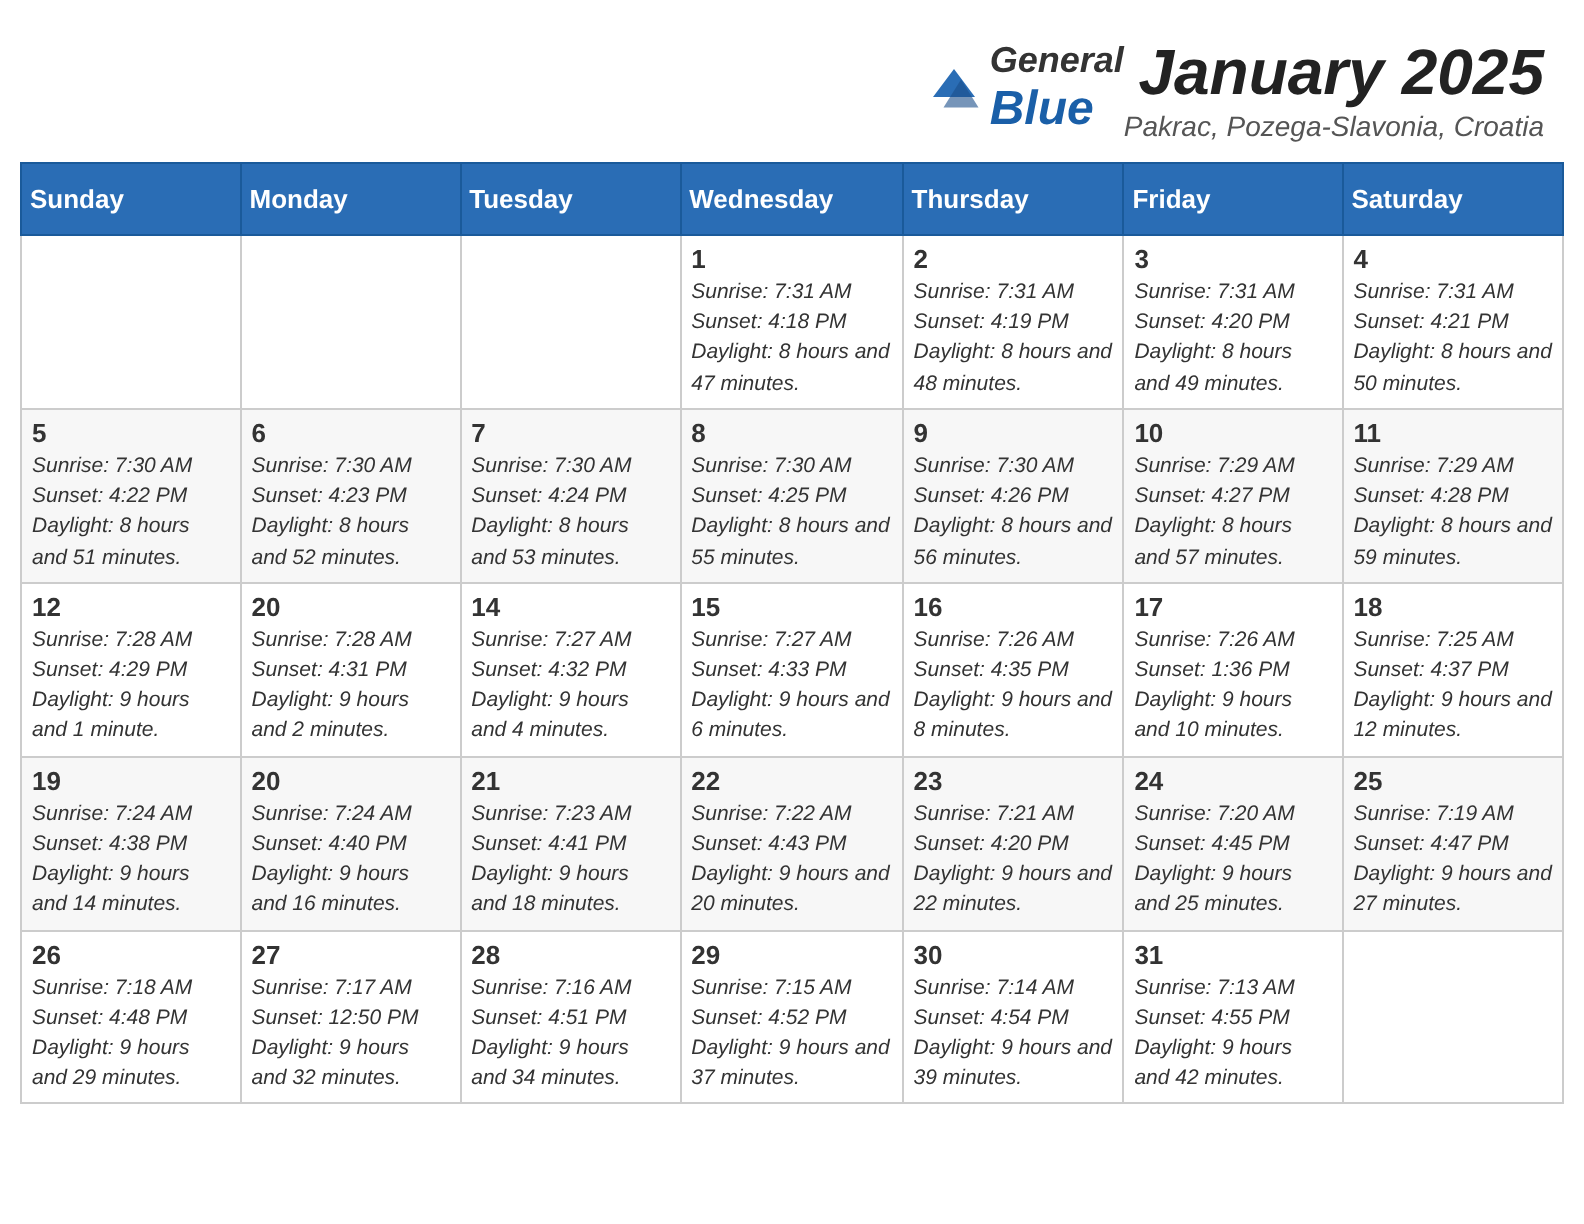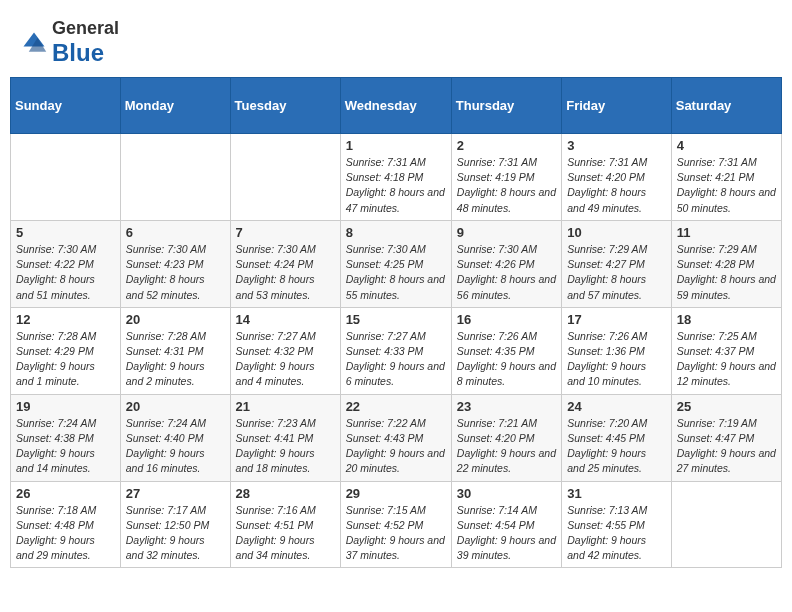--- a/index.html
+++ b/index.html
@@ -5,23 +5,24 @@
     * { box-sizing: border-box; margin: 0; padding: 0; }
     body {
       font-family: Arial, sans-serif;
       background: #fff;
       width: 792px;
       min-height: 612px;
       padding: 10px;
     }
     .header {
       display: flex;
-      justify-content: flex-start;
+      justify-content: flex-end;
       align-items: center;
       padding: 8px 10px 4px 10px;
+      font-style: italic;
     }
     .logo {
       display: flex;
       align-items: center;
       gap: 4px;
     }
     .logo-text-general {
       font-size: 18px;
       font-weight: bold;
       color: #333;
@@ -51,21 +52,21 @@
     .calendar {
       width: 100%;
       border-collapse: collapse;
       margin-top: 6px;
     }
     .calendar th {
       background-color: #2a6db5;
       color: #fff;
       font-size: 13px;
       font-weight: bold;
-      padding: 20px 4px;
+      padding: 10px 4px;
       text-align: left;
       border: 1px solid #1a5a9a;
     }
     .calendar td {
       border: 1px solid #ccc;
       vertical-align: top;
       padding: 4px 5px;
       width: 113px;
       min-height: 80px;
       font-size: 10.5px;
@@ -99,20 +100,22 @@
     <svg class="logo-icon" viewBox="0 0 32 32" width="32" height="32">
       <polygon points="16,4 28,20 4,20" fill="#2a6db5"></polygon>
       <polygon points="20,10 30,26 10,26" fill="#1a4f8a" opacity="0.6"></polygon>
     </svg>
     <div>
       <span class="logo-text-general">General</span><br>
       <span class="logo-text-blue">Blue</span>
     </div>
   </div>
   <div class="title-block">
+    <div class="month-title">January 2025</div>
+    <div class="location-title">Pakrac, Pozega-Slavonia, Croatia</div>
   </div>
 </div>
 
 <table class="calendar">
   <thead>
     <tr>
     <th>Sunday</th>
         <th>Monday</th>
         <th>Tuesday</th>
         <th>Wednesday</th>

